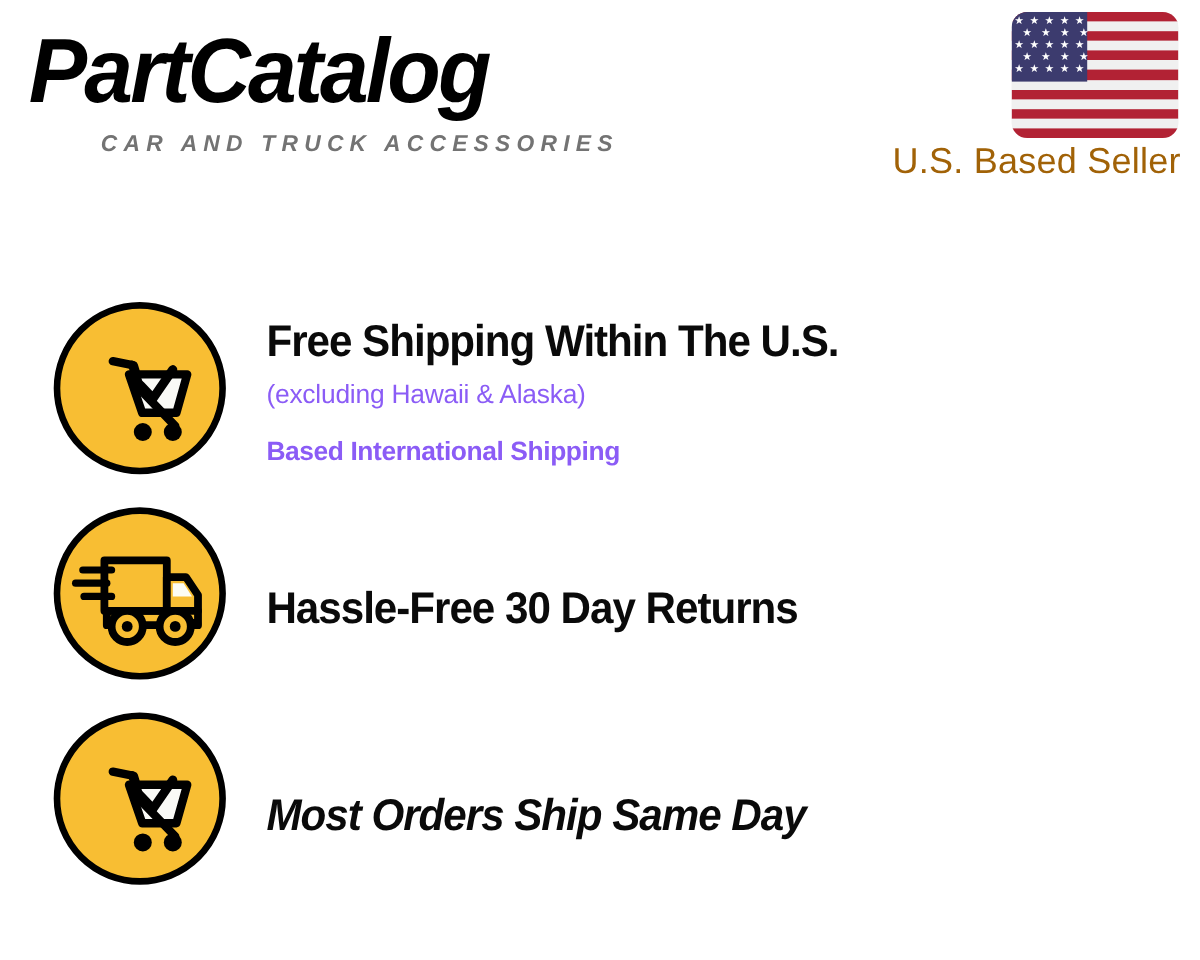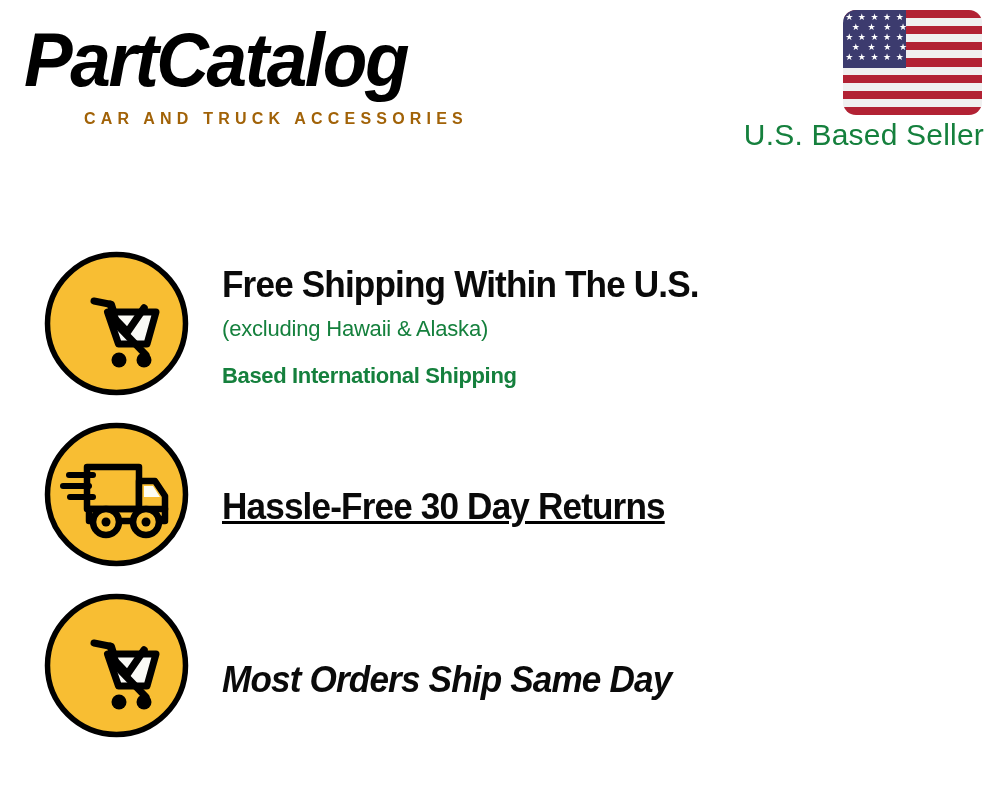--- a/index.html
+++ b/index.html
@@ -45,24 +45,25 @@
     transform-origin: left top;
     white-space: nowrap;
     color: #000000;
   }
   #brand-tagline {
     position: absolute;
     left: 60px;
     top: 88px;
     font-family: "Liberation Sans", sans-serif;
     font-weight: 700;
-    font-size: 16px;
+    font-style: italic;
+    font-size: 19px;
     letter-spacing: 5.2px;
     white-space: nowrap;
-    color: #a16207;
+    color: #737373;
   }
 
   
   #us-flag {
     position: absolute;
     left: 843px;
     top: 10px;
     width: 139px;
     height: 105px;
     border-radius: 13px;
@@ -107,21 +108,21 @@
   #seller-label {
     position: absolute;
     right: 16px;
     top: 118px;
     font-family: "Liberation Sans", sans-serif;
     font-weight: 400;
     font-size: 30px;
     line-height: 34px;
     letter-spacing: 0.2px;
     white-space: nowrap;
-    color: #15803d;
+    color: #a16207;
     text-align: right;
   }
 
   
   .feature-row {
     position: absolute;
     left: 43px;
     width: 940px;
   }
   #feature-row-0 { top: 250px; }
@@ -156,34 +157,34 @@
     white-space: nowrap;
     color: #0a0a0a;
   }
   .feature-sub {
     font-family: "Liberation Sans", sans-serif;
     font-weight: 400;
     font-size: 22px;
     line-height: 31px;
     letter-spacing: -0.2px;
     white-space: nowrap;
-    color: #15803d;
+    color: #8b5cf6;
   }
   .feature-sub.strong {
     font-weight: 700;
     letter-spacing: -0.35px;
   }
 
   #feature-row-0 .feature-text { padding-top: 0px; }
   #feature-row-0 .feature-title { margin-top: 2px; }
   #feature-row-0 .feature-sub.l1 { margin-top: 7px; }
   #feature-row-0 .feature-sub.l2 { margin-top: 16px; }
   #feature-row-0 .feature-sub.l3 { margin-top: 1px; }
 
-  #feature-row-1 .feature-text { padding-top: 53px; text-decoration: underline; }
+  #feature-row-1 .feature-text { padding-top: 53px; }
   #feature-row-2 .feature-text { padding-top: 55px; font-style: italic; }
 </style>
 </head>
 <body>
 
 <div id="banner-header">
 
   <div id="brand-logo">
     <div id="brand-wordmark">PartCatalog</div>
     <div id="brand-tagline">CAR AND TRUCK ACCESSORIES</div>

